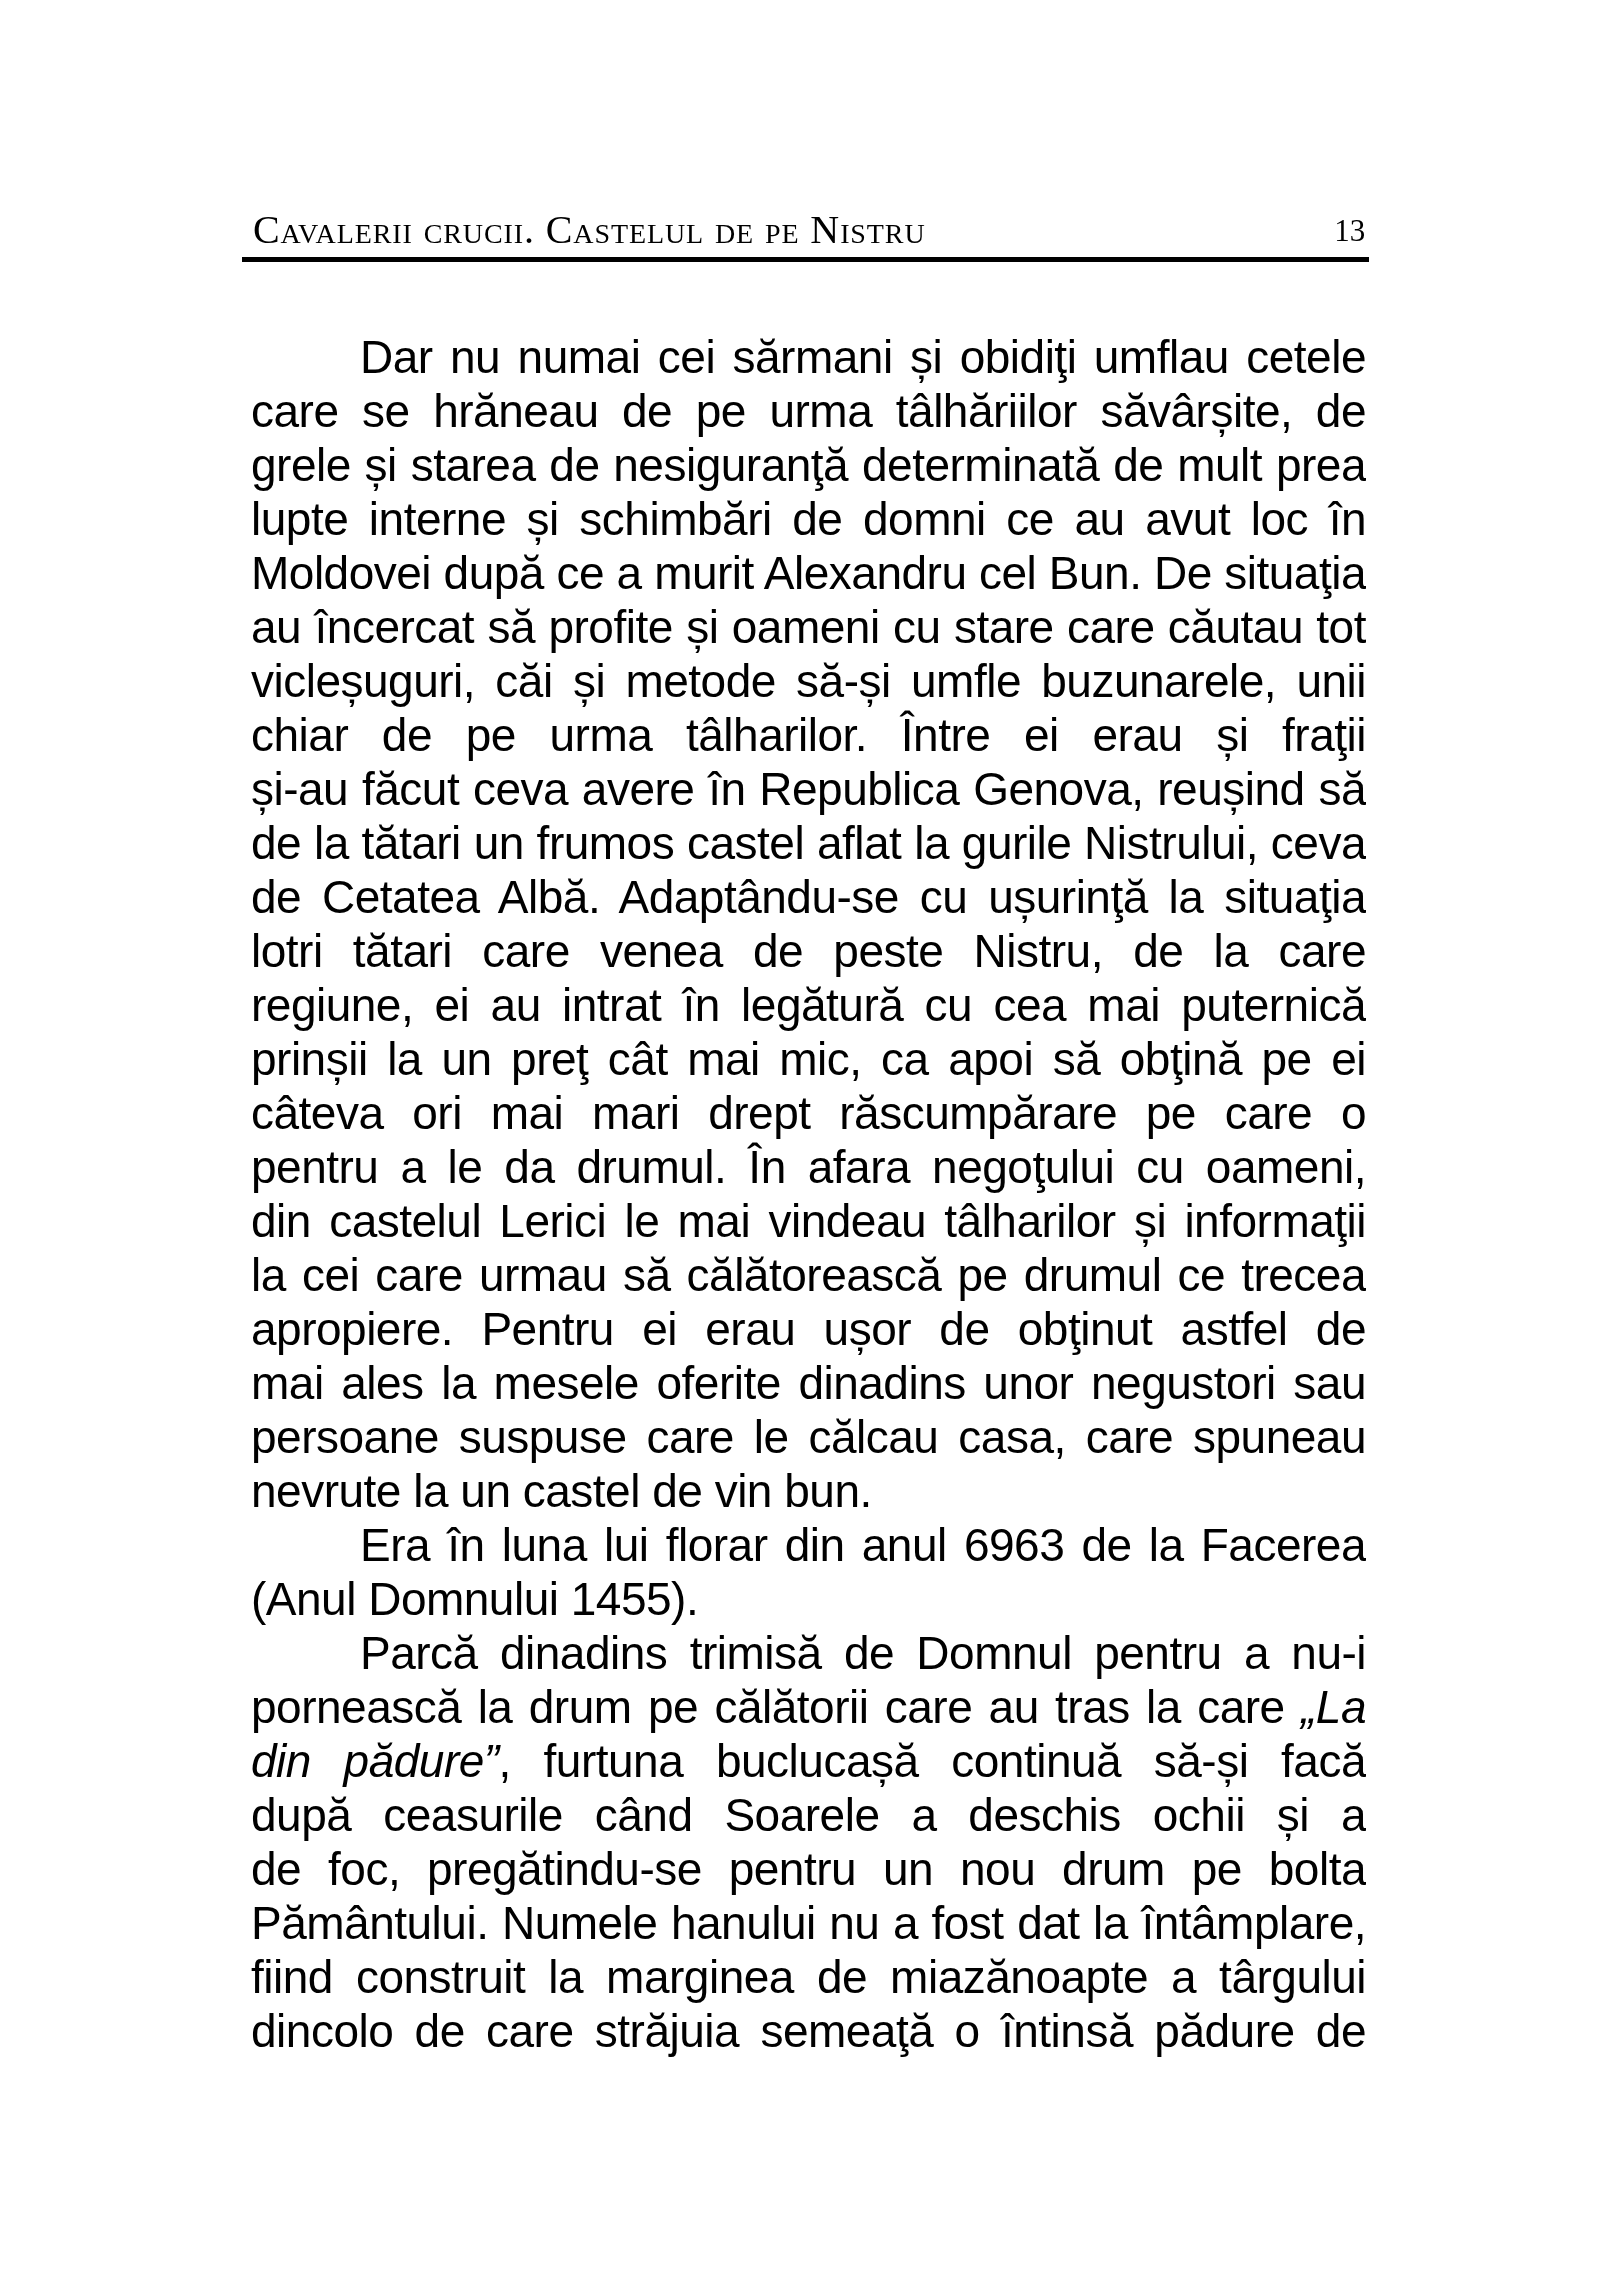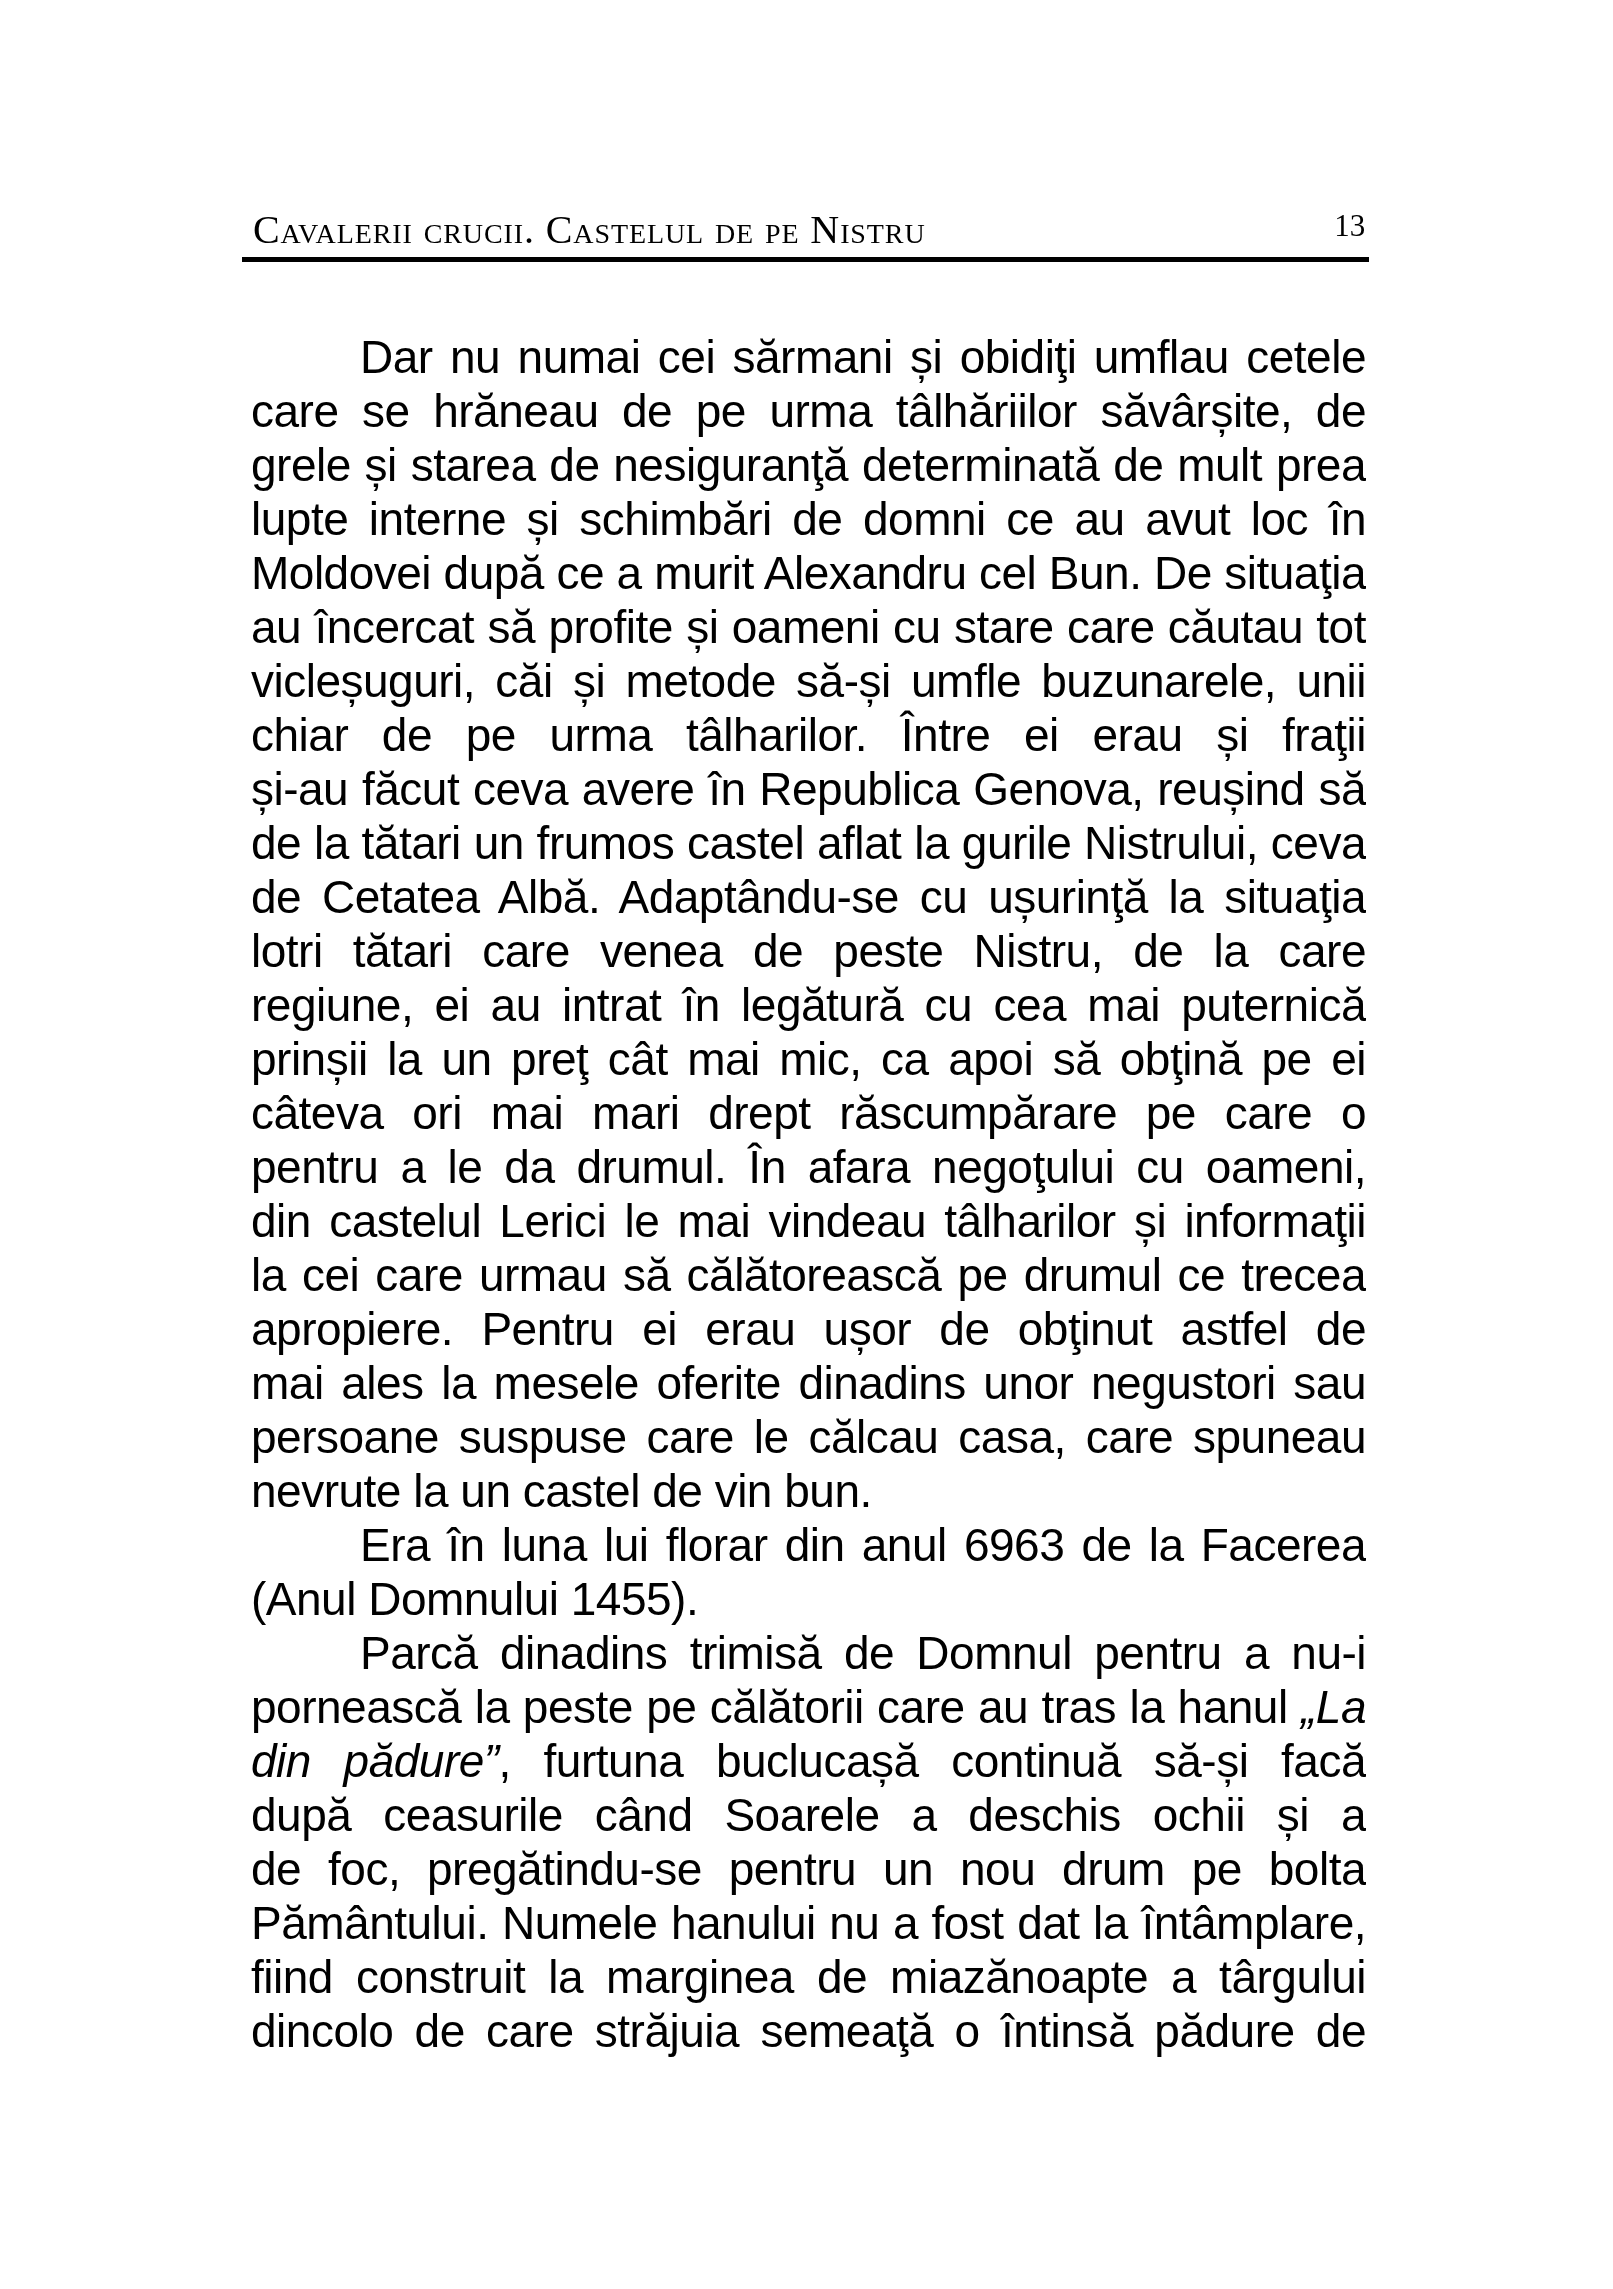--- a/index.html
+++ b/index.html
@@ -17,21 +17,21 @@
     color: #000000;
   }
   
   .header {
     position: absolute;
     left: 242px;
     top: 210px;
     width: 1127px;
     display: flex;
     justify-content: space-between;
-    align-items: flex-start;
+    align-items: center;
     border-bottom: 5.5px solid #000000;
     padding-bottom: 7.4px;
   }
   .header-title {
     font-family: "Liberation Serif", serif;
     font-variant: small-caps;
     font-size: 40px;
     line-height: 1;
     letter-spacing: 0.9px;
     padding-left: 11px;
@@ -99,21 +99,21 @@
         <div class="line"><span>mai ales la mesele oferite dinadins unor negustori sau altor</span></div>
         <div class="line"><span>persoane suspuse care le călcau casa, care spuneau vrute și</span></div>
         <div class="line last"><span>nevrute la un castel de vin bun.</span></div>
       </div>
       <div class="paragraph">
         <div class="line first"><span>Era în luna lui florar din anul 6963 de la Facerea Lumii…</span></div>
         <div class="line last"><span>(Anul Domnului 1455).</span></div>
       </div>
       <div class="paragraph">
         <div class="line first"><span>Parcă dinadins trimisă de Domnul pentru a nu-i lăsa să</span></div>
-        <div class="line"><span>pornească la peste pe călătorii care au tras la hanul </span><span class="italic">„La voinicul</span></div>
+        <div class="line"><span>pornească la drum pe călătorii care au tras la care </span><span class="italic">„La voinicul</span></div>
         <div class="line"><span class="italic">din pădure”</span><span>, furtuna buclucașă continuă să-și facă mendrele și</span></div>
         <div class="line"><span>după ceasurile când Soarele a deschis ochii și a înhămat caii săi</span></div>
         <div class="line"><span>de foc, pregătindu-se pentru un nou drum pe bolta înstelată a</span></div>
         <div class="line"><span>Pământului. Numele hanului nu a fost dat la întâmplare, acesta</span></div>
         <div class="line"><span>fiind construit la marginea de miazănoapte a târgului Lăpușna,</span></div>
         <div class="line"><span>dincolo de care străjuia semeaţă o întinsă pădure de fagi și</span></div>
       </div>
     </div>
 
 </div>

